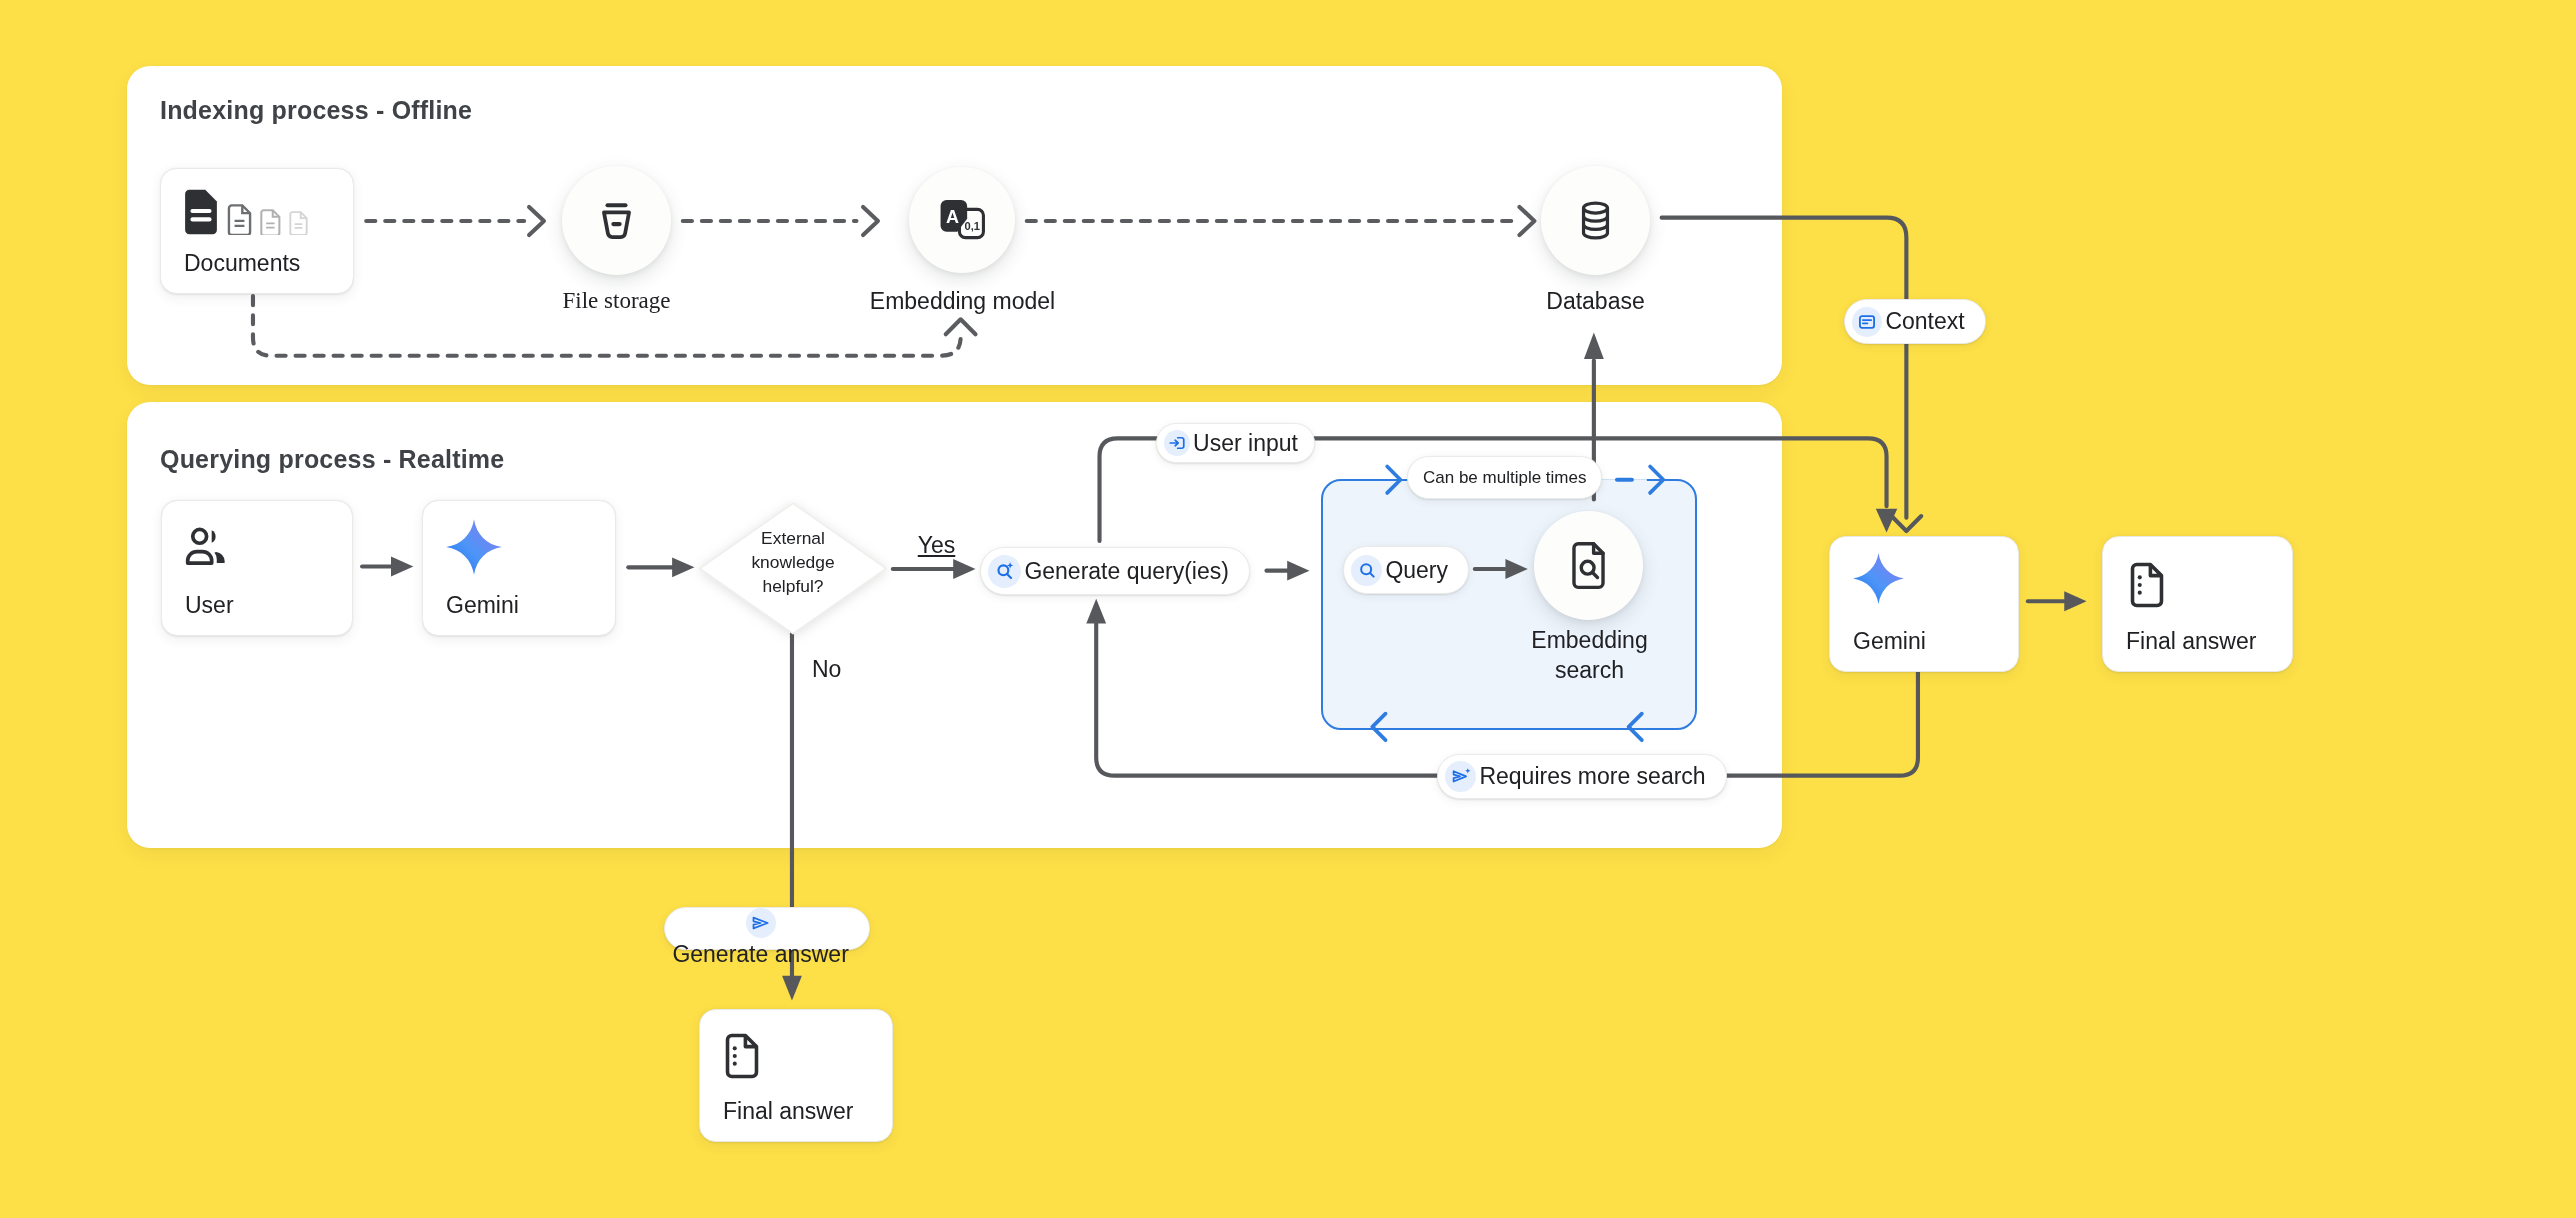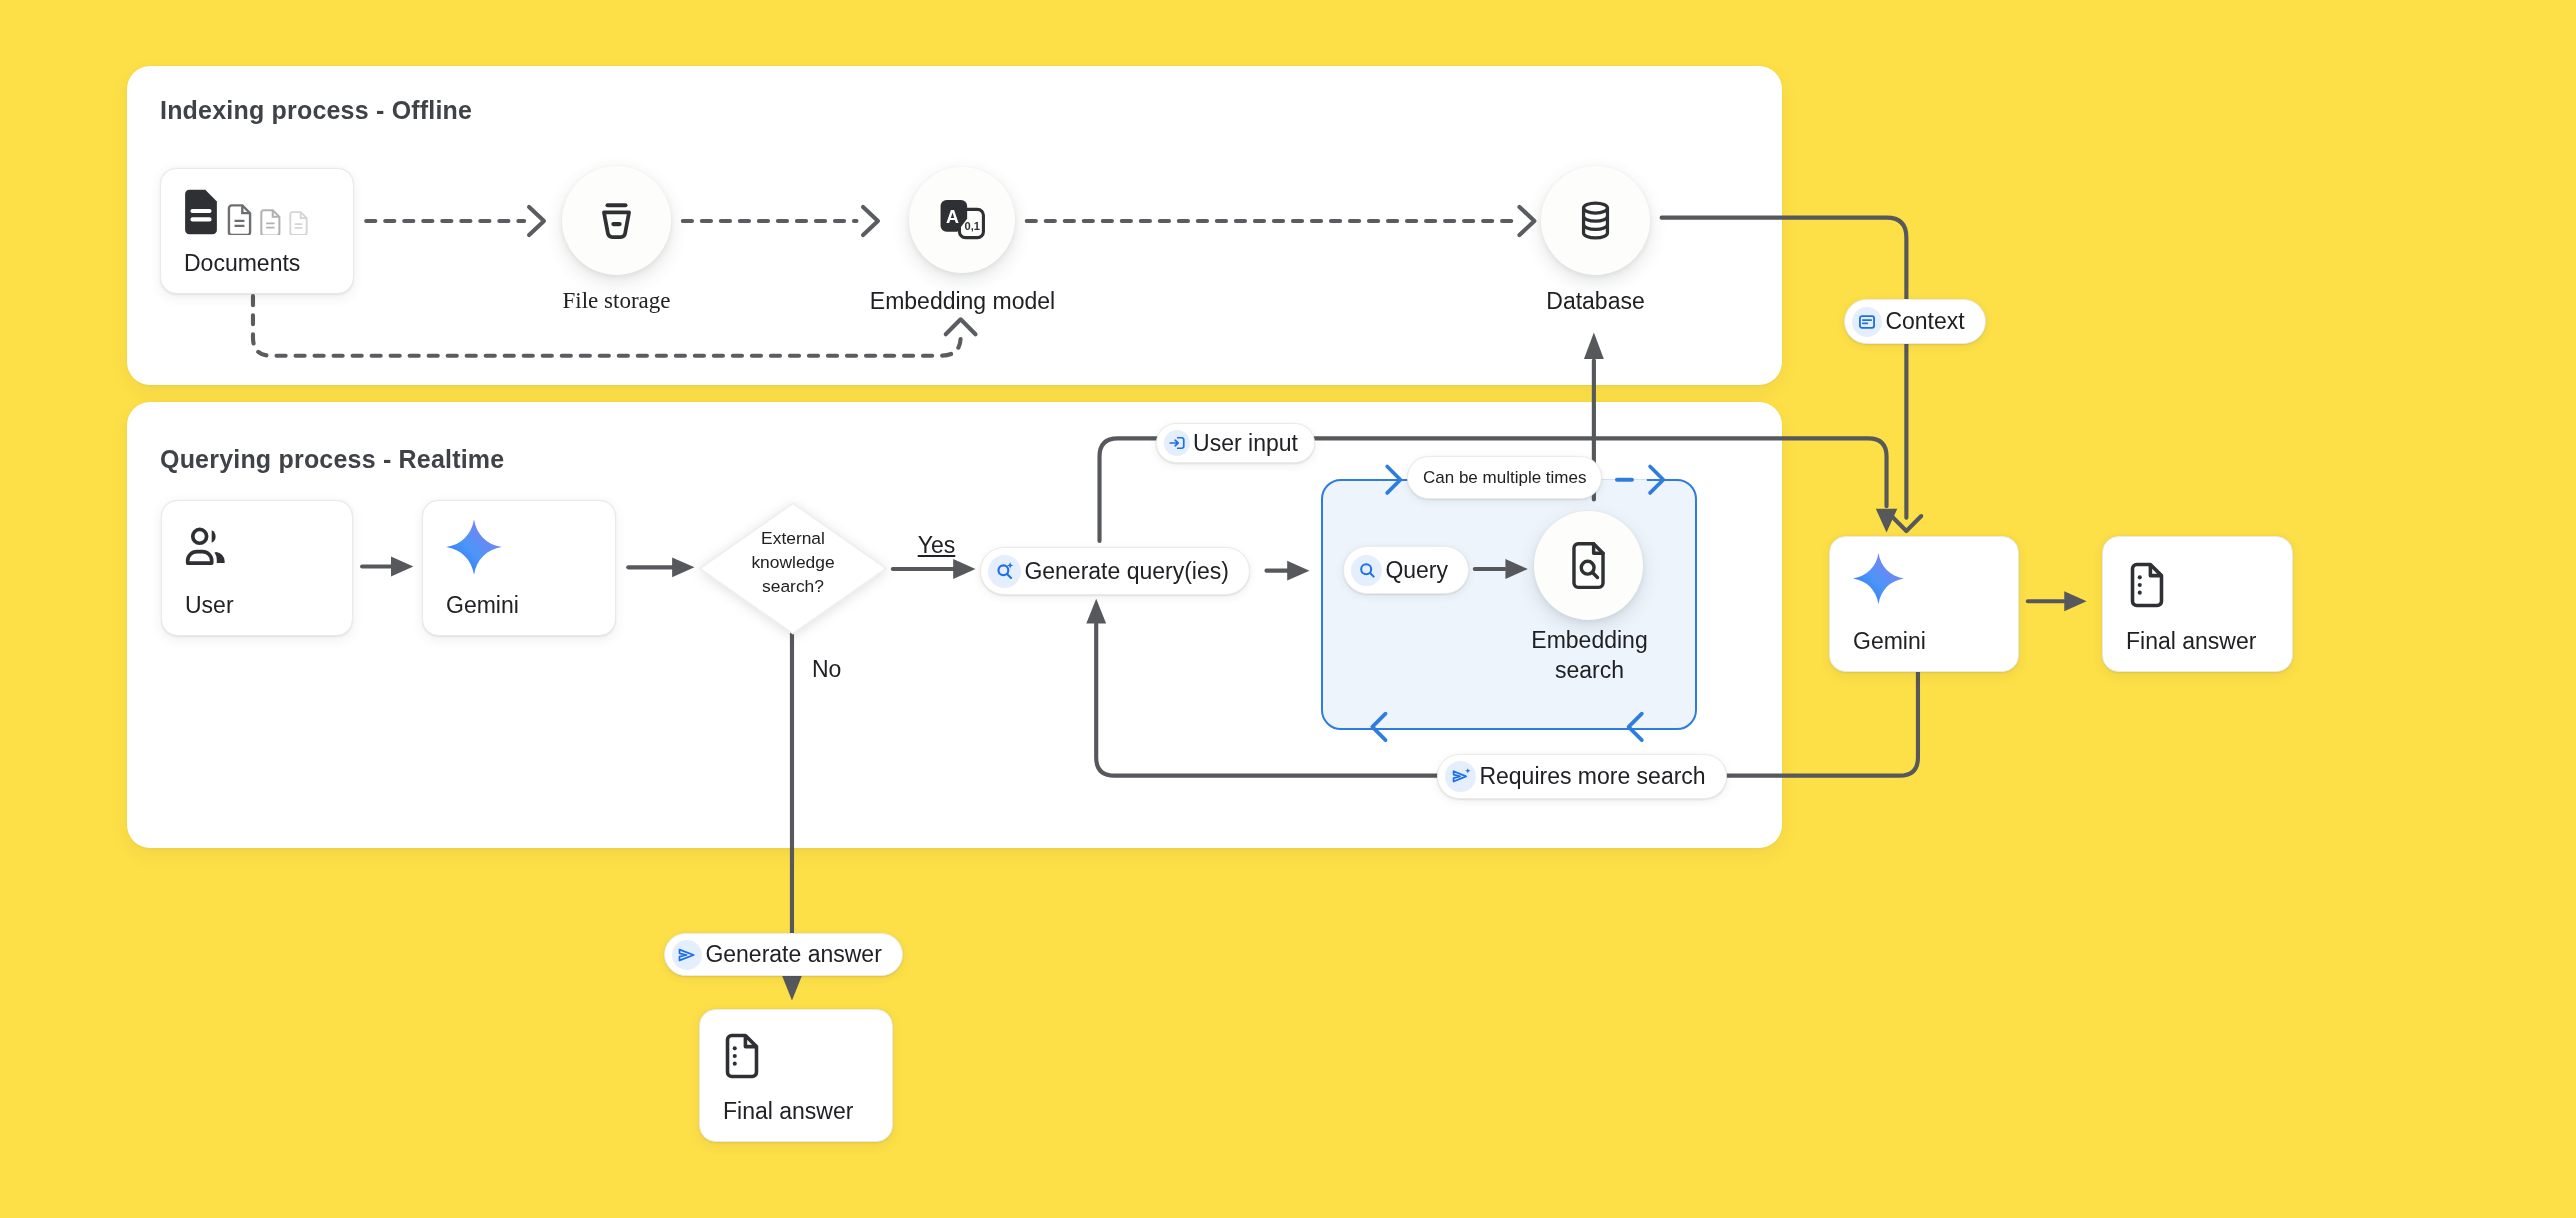--- a/index.html
+++ b/index.html
@@ -192,21 +192,21 @@
     <div class="node-label">Gemini</div>
   </div>
 
   <div class="abs z3" style="left:694px;top:499px;width:198px;height:139px;">
     <svg width="198" height="139" viewBox="0 0 240 168" style="filter:drop-shadow(0 2.5px 5.8px rgba(60,64,67,.16));">
       <polygon points="120,5 233,84 120,163 7,84" fill="#ffffff" stroke="#efefec" stroke-width="2" stroke-linejoin="round"></polygon>
     </svg>
     <div class="diamond-text" style="left:0;top:27px;width:198px;">
       <div>External</div>
       <div>knowledge</div>
-      <div>search?</div>
+      <div>helpful?</div>
     </div>
   </div>
 
   <div class="edge-label z3" style="left:909px;top:532px;width:55px;text-align:center;text-decoration:underline;">Yes</div>
   <div class="edge-label z3" style="left:812px;top:656px;">No</div>
 
   <div class="pill z3" style="left:1156px;top:423px;height:38px;padding:0 16.5px 0 6.6px;">
     <span class="chip" style="width:26.5px;height:26.5px;">
       <svg width="18" height="18" viewBox="0 0 24 24" stroke="#1d6fe8" stroke-width="2.3" fill="none" stroke-linecap="round" stroke-linejoin="round">
         <path d="M13,5 h5.5 a2.5,2.5 0 0 1 2.5,2.5 v9 a2.5,2.5 0 0 1 -2.5,2.5 H13"></path>
@@ -259,21 +259,21 @@
   <div class="pill z3" style="left:1437px;top:754px;height:43px;">
     <span class="chip" style="width:31px;height:31px;">
       <svg width="20.7" height="20.7" viewBox="0 0 24 24">
         <path d="M3,6 L17.5,12 L3,18 L3,14 L10.5,12 L3,10 Z" stroke="#1d6fe8" stroke-width="2" fill="none" stroke-linejoin="round"></path>
         <path d="M19.5,2.5 l.9,2.2 2.2,.9 -2.2,.9 -.9,2.2 -.9,-2.2 -2.2,-.9 2.2,-.9 z" fill="#1d6fe8"></path>
       </svg>
     </span>
     <span>Requires more search</span>
   </div>
 
-  <div class="pill z3" style="left:664px;top:933px;height:41px;">
+  <div class="pill z3" style="left:664px;top:907px;height:41px;flex-direction:column;">
     <span class="chip" style="width:30px;height:30px;">
       <svg width="20" height="20" viewBox="0 0 24 24">
         <path d="M3,5.5 L20,12 L3,18.5 L3,14 L11.5,12 L3,10 Z" stroke="#1d6fe8" stroke-width="2.1" fill="none" stroke-linejoin="round"></path>
       </svg>
     </span>
     <span>Generate answer</span>
   </div>
 
   <div class="node-card z3" style="left:699px;top:1009px;width:192px;height:131px;">
     <svg class="abs" style="left:23px;top:23px;" width="38" height="46" viewBox="0 0 44 54">

